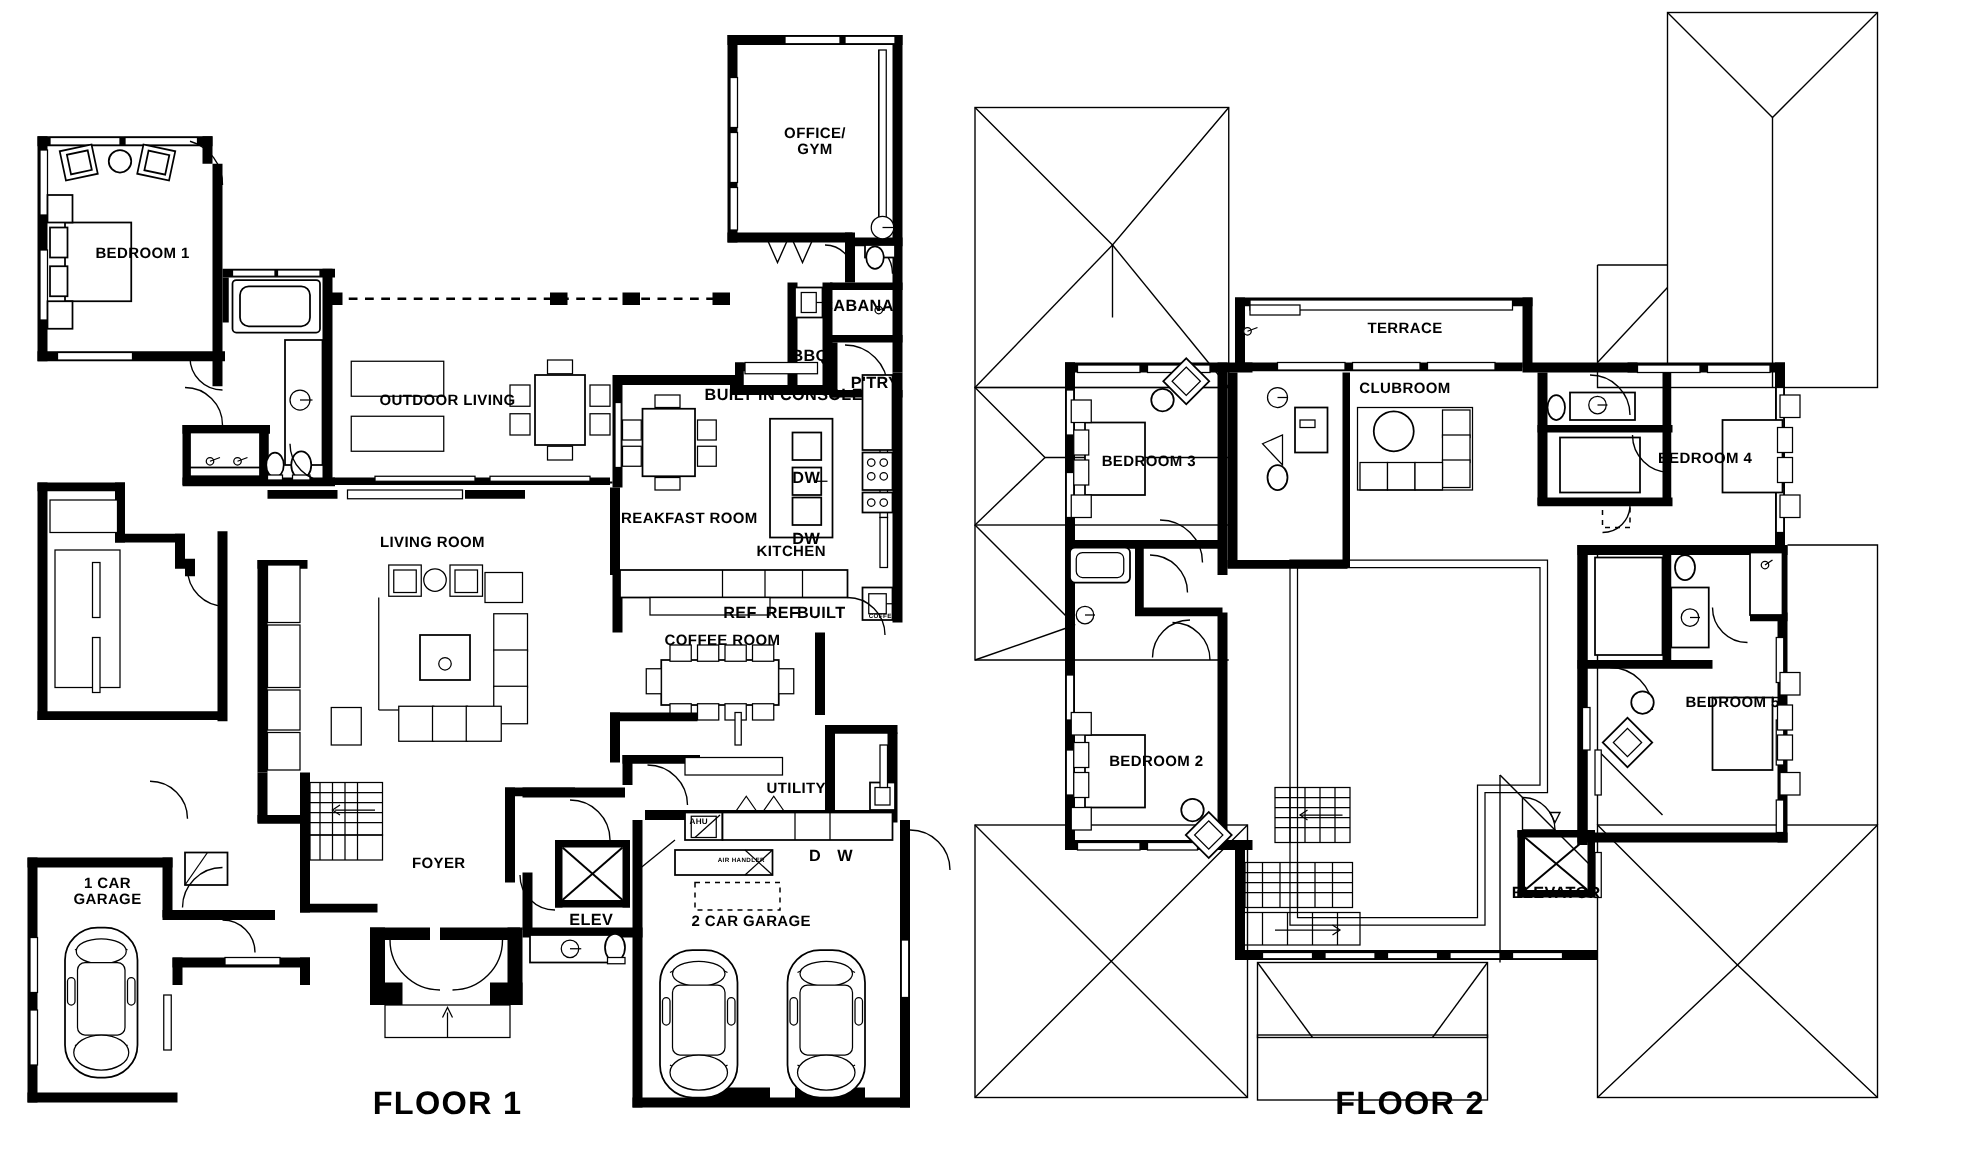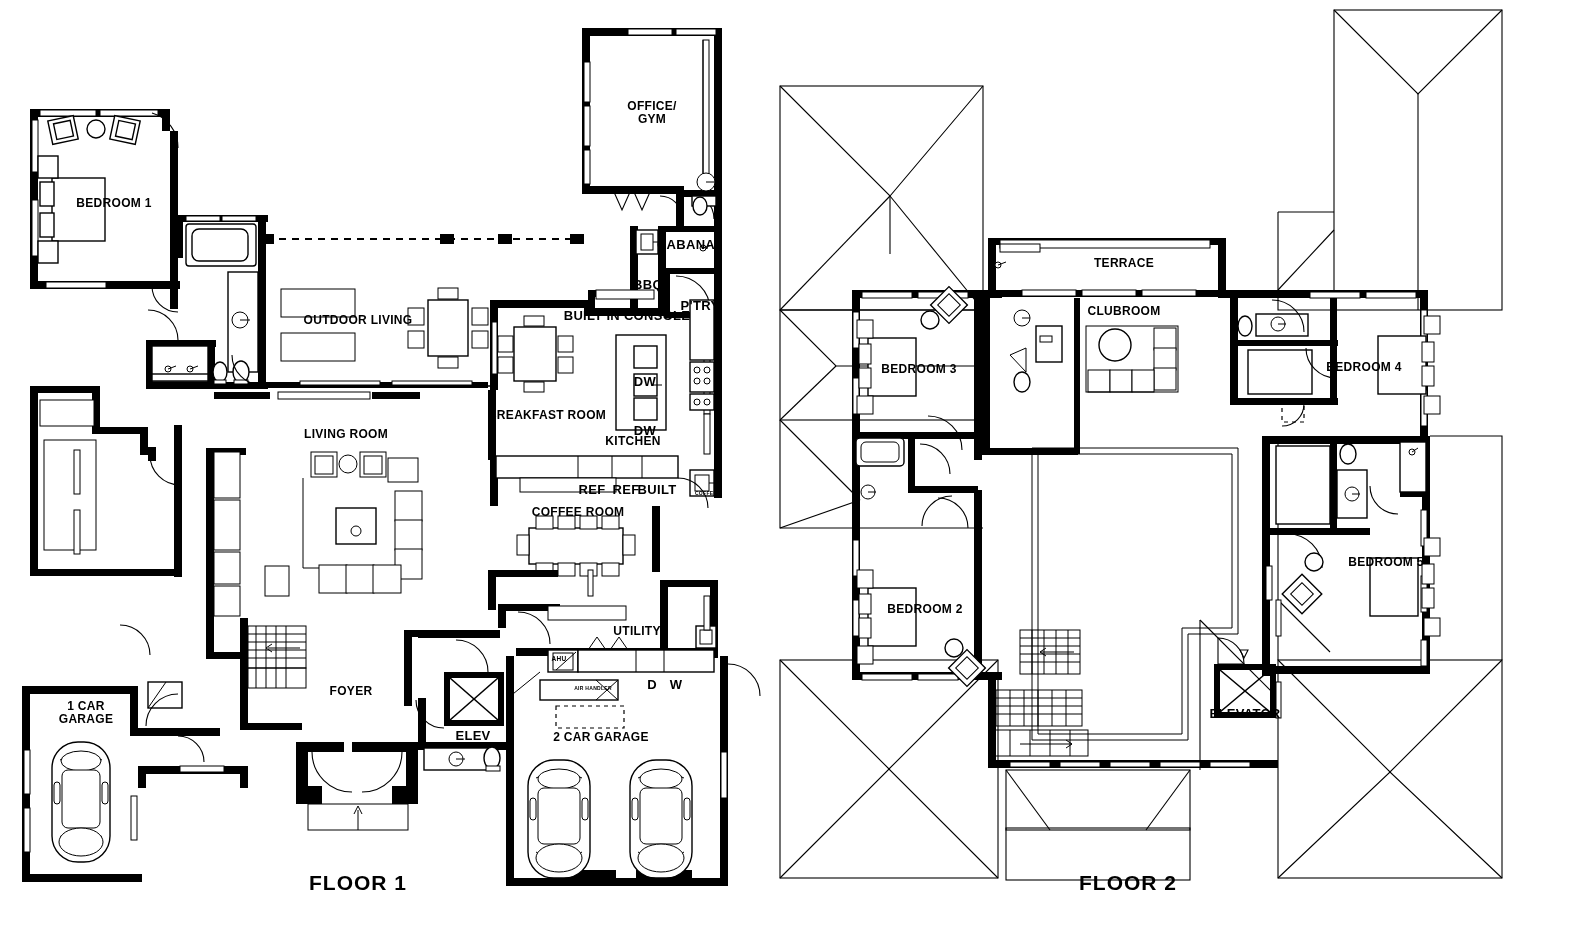--- a/index.html
+++ b/index.html
@@ -22,21 +22,21 @@
     letter-spacing:0.3px;
     transform:translate(-50%,-50%);
     text-align:center;
     line-height:1.05;
     pointer-events:none;
   }
   .lbl.room   {font-size:12px;}
   .lbl.small  {font-size:13px;margin-top:24px;}
   .lbl.tiny   {font-size:6.5px;}
   .lbl.micro  {font-size:5px;}
-  .lbl.title  {font-size:21px;letter-spacing:1px;}
+  .lbl.title  {font-size:26px;letter-spacing:1px;}
 </style>
 </head>
 <body>
 
 <div id="sheet">
 
 <svg id="plan" viewBox="0 0 1584 933">
   <defs>
     <style>
       .w  {fill:#000;stroke:none;}            /* heavy wall poche */

